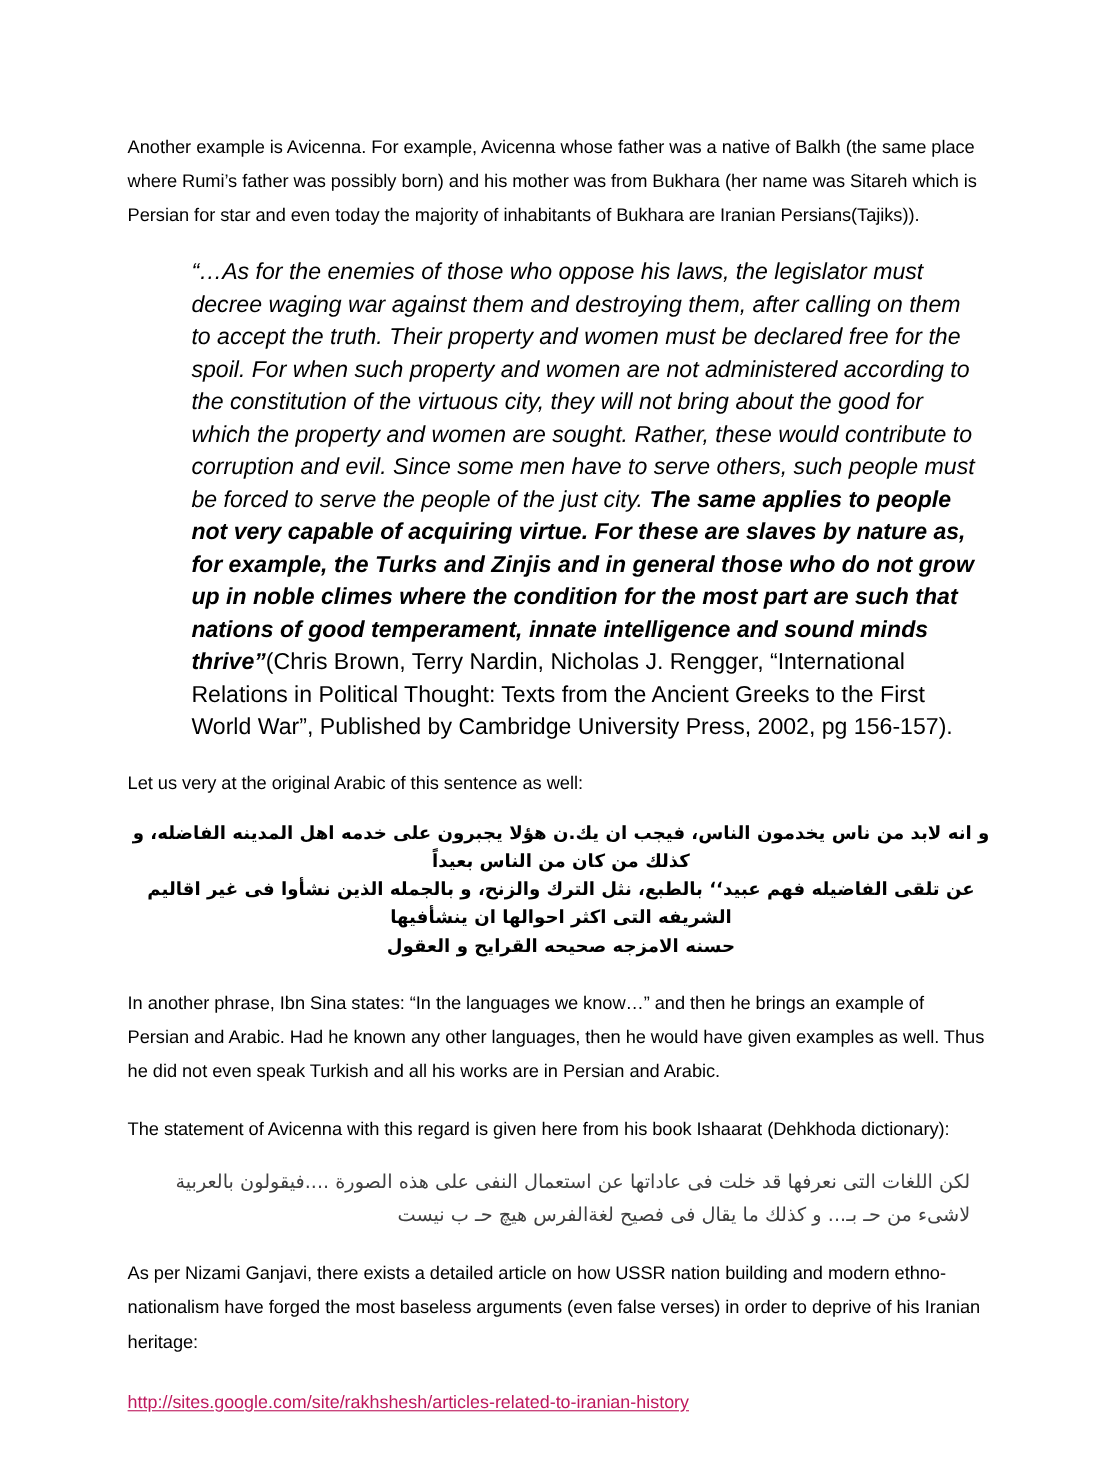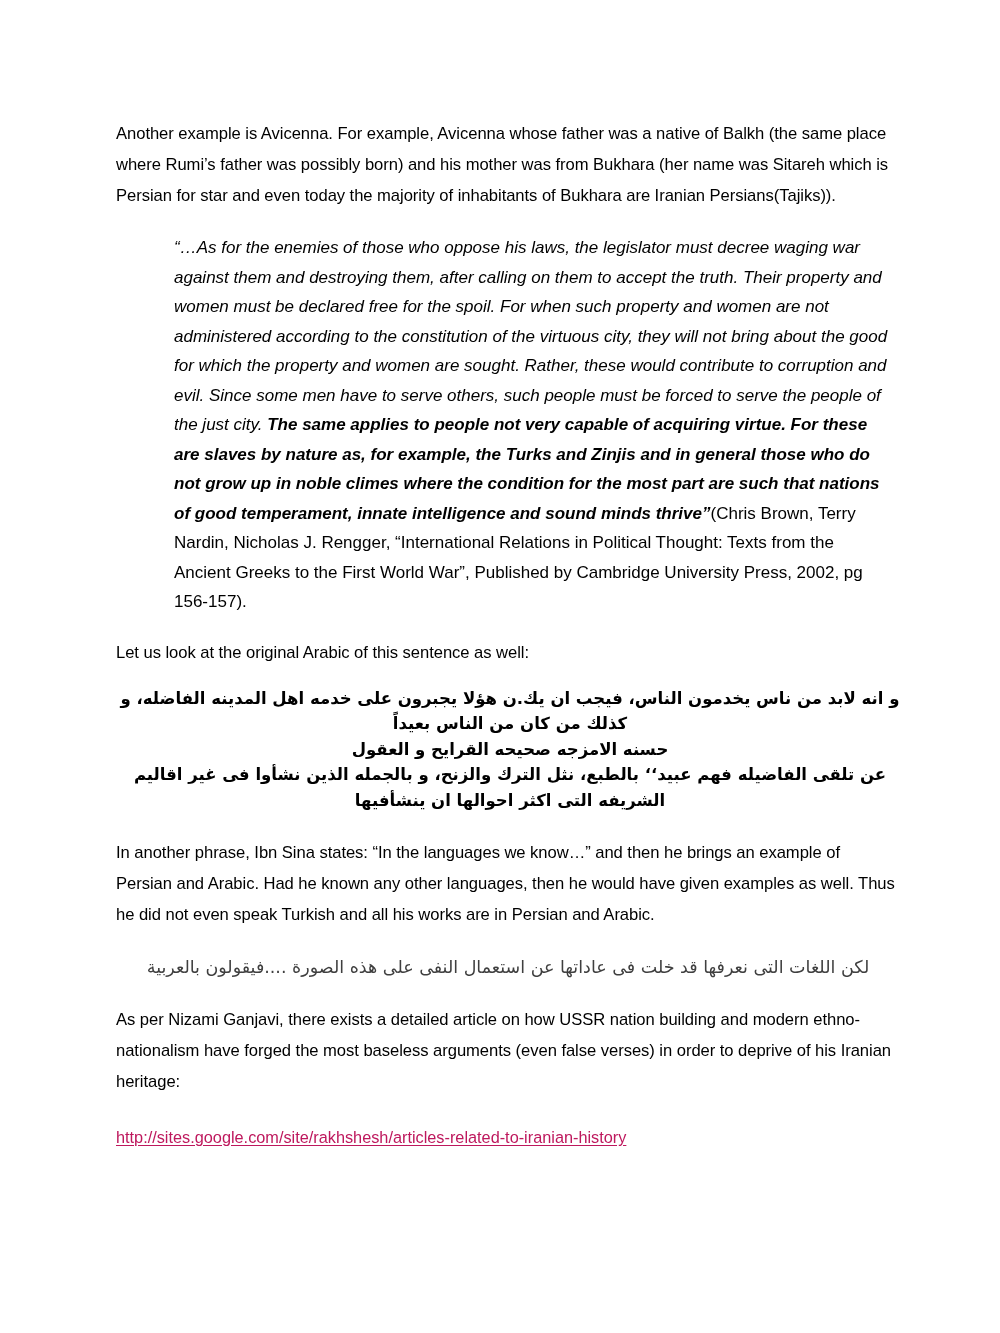--- a/index.html
+++ b/index.html
@@ -25,21 +25,21 @@
   .para {
     font-size: 16.6px;
     line-height: 31px;
     margin: 0 0 22px 0;
     letter-spacing: -0.05px;
     text-align: left;
   }
   .para.tight { margin-bottom: 18px; }
   .quote-block {
     margin: 0 12px 20px 58px;
-    font-size: 17px;
+    font-size: 21px;
     line-height: 29.5px;
     font-style: italic;
     text-align: left;
   }
   .quote-block .bi {
     font-weight: bold;
     font-style: italic;
   }
   .quote-block .roman {
     font-style: normal;
@@ -52,21 +52,20 @@
     line-height: 25.5px;
     margin: 0 0 24px 4px;
     font-family: "DejaVu Sans", sans-serif;
     unicode-bidi: isolate;
   }
   .arabic-bold .ln {
     display: block;
   }
   .arabic-light {
     direction: rtl;
-    text-align: center;
     font-size: 17.5px;
     line-height: 30px;
     margin: 0 18px 22px 18px;
     color: #3f3f3f;
     font-family: "DejaVu Sans", sans-serif;
     unicode-bidi: isolate;
   }
   .arabic-light .ln {
     display: block;
   }
@@ -94,33 +93,35 @@
 
 <div class="page">
 
   <p class="para">Another example is Avicenna.  For example, Avicenna whose father was a native of Balkh (the same place where Rumi’s father was possibly born) and his mother was from Bukhara (her name was Sitareh which is Persian for star and even today the majority of inhabitants of Bukhara are Iranian Persians(Tajiks)).</p>
 
 
   <div class="quote-block">
     <span>“…As for the enemies of those who oppose his laws, the legislator must  decree waging war against them and destroying them, after calling on them to accept the truth.  Their property and women must be declared free for the spoil.  For when such property and women are not administered according to the constitution of the virtuous city, they will not bring about the good for which the property and women are sought.  Rather, these would contribute to corruption and evil.  Since some men have to serve others, such people must be forced to serve the people of the just city.  </span><span class="bi">The same applies to people not very capable of acquiring virtue.  For these are slaves by nature as, for example, the Turks and Zinjis and in general those who do not grow up in noble climes where the condition for the most part are such that nations of good temperament, innate intelligence and sound minds thrive”</span><span class="roman">(Chris Brown, Terry Nardin, Nicholas J. Rengger, “International Relations in Political Thought: Texts from the Ancient Greeks to the First World War”, Published by Cambridge University Press, 2002, pg 156-157).</span>
   </div>
 
-  <p class="para tight">Let us look at the original Arabic of this sentence as well:</p>
+  <p class="para tight">Let us very at the original Arabic of this sentence as well:</p>
 
   <div class="arabic-bold">
     <span class="ln">و انه لابد من ناس يخدمون الناس، فيجب ان يك.ن هؤلا يجبرون على خدمه اهل المدينه الفاضله، و كذلك من كان من الناس بعيداً</span>
+    <span class="ln">عن تلقى الفاضيله فهم عبيد‘‘ بالطبع، نثل الترك والزنح، و بالجمله الذين نشأوا فى غير اقاليم الشريفه التى اكثر احوالها ان ينشأفيها</span>
     <span class="ln">حسنه الامزجه صحيحه القرايح و العقول</span>
-    <span class="ln">عن تلقى الفاضيله فهم عبيد‘‘ بالطبع، نثل الترك والزنح، و بالجمله الذين نشأوا فى غير اقاليم الشريفه التى اكثر احوالها ان ينشأفيها</span>
   </div>
 
   <p class="para">In another phrase, Ibn Sina states: “In the languages we know…” and then he brings an example of Persian and Arabic.  Had he known any other languages, then he would have given examples as well.  Thus he did not even speak Turkish and all his works are in Persian and Arabic.</p>
 
+  <p class="para tight">The statement of Avicenna with this regard is given here from his book Ishaarat (Dehkhoda dictionary):</p>
 
   <div class="arabic-light">
     <span class="ln">لكن اللغات التى نعرفها قد خلت فى عاداتها عن استعمال النفى على هذه الصورة ....فيقولون بالعربية</span>
+    <span class="ln">لاشىء من حـ بـ... و كذلك ما يقال فى فصيح لغةالفرس هيچ حـ ب نيست</span>
   </div>
 
   <p class="para">As per Nizami Ganjavi, there exists a detailed article on how USSR nation building and modern ethno-nationalism have forged the most baseless arguments (even false verses) in order to deprive of his Iranian heritage:</p>
 
   <div class="spacer-sm"></div>
 
 
   <p class="link-line">
     <a href="#">http://sites.google.com/site/rakhshesh/articles-related-to-iranian-history</a>
   </p>

